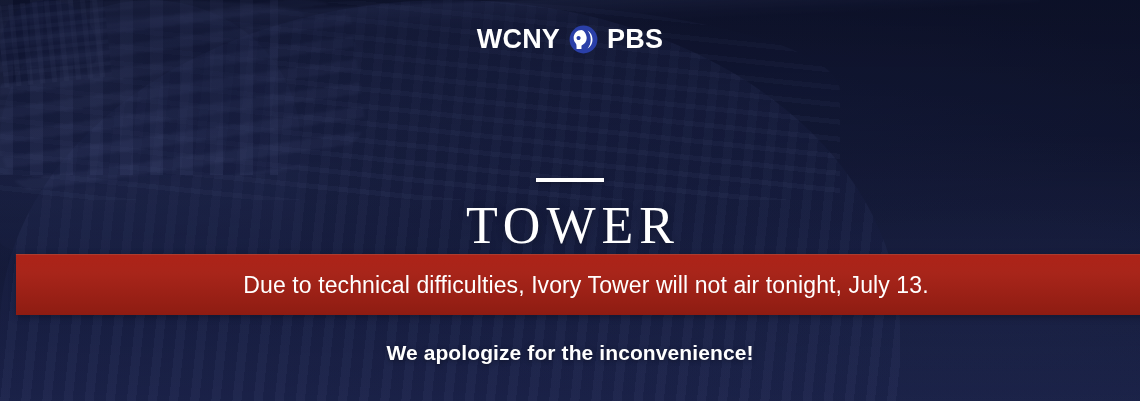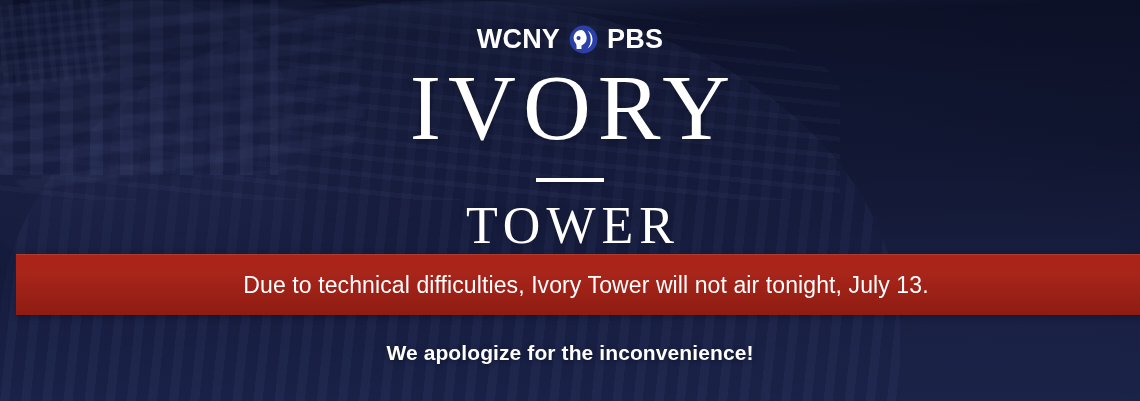--- a/index.html
+++ b/index.html
@@ -249,21 +249,20 @@
       <svg id="pbs-mark" viewBox="0 0 100 100">
         <circle cx="50" cy="50" r="48" fill="#2a3fa8"></circle>
         <path d="M43 17c-15 0-27 12-27 28 0 9 4 14 7 18 2 3 3 6 3 10v10h17v-9c0-3 1-4 3-5 9-4 15-13 15-24 0-16-12-28-18-28z
                  M33 38c4 0 7 3 7 7s-3 7-7 7-7-3-7-7 3-7 7-7z" fill="#ffffff"></path>
         <path d="M64 19c10 5 17 17 17 31s-7 26-17 31c7-8 11-19 11-31s-4-23-11-31z" fill="#ffffff"></path>
       </svg>
 
       <span id="pbs-word">PBS</span>
     </div>
 
-    <div id="title-main">IVORY</div>
 
     <div id="title-sub-row">
       <span class="rule"></span>
       <span id="title-sub">TOWER</span>
       <span class="rule"></span>
     </div>
 
     <div id="alert-banner">
       <span id="alert-text">Due to technical difficulties, Ivory Tower will not air tonight, July 13.</span>
     </div>

